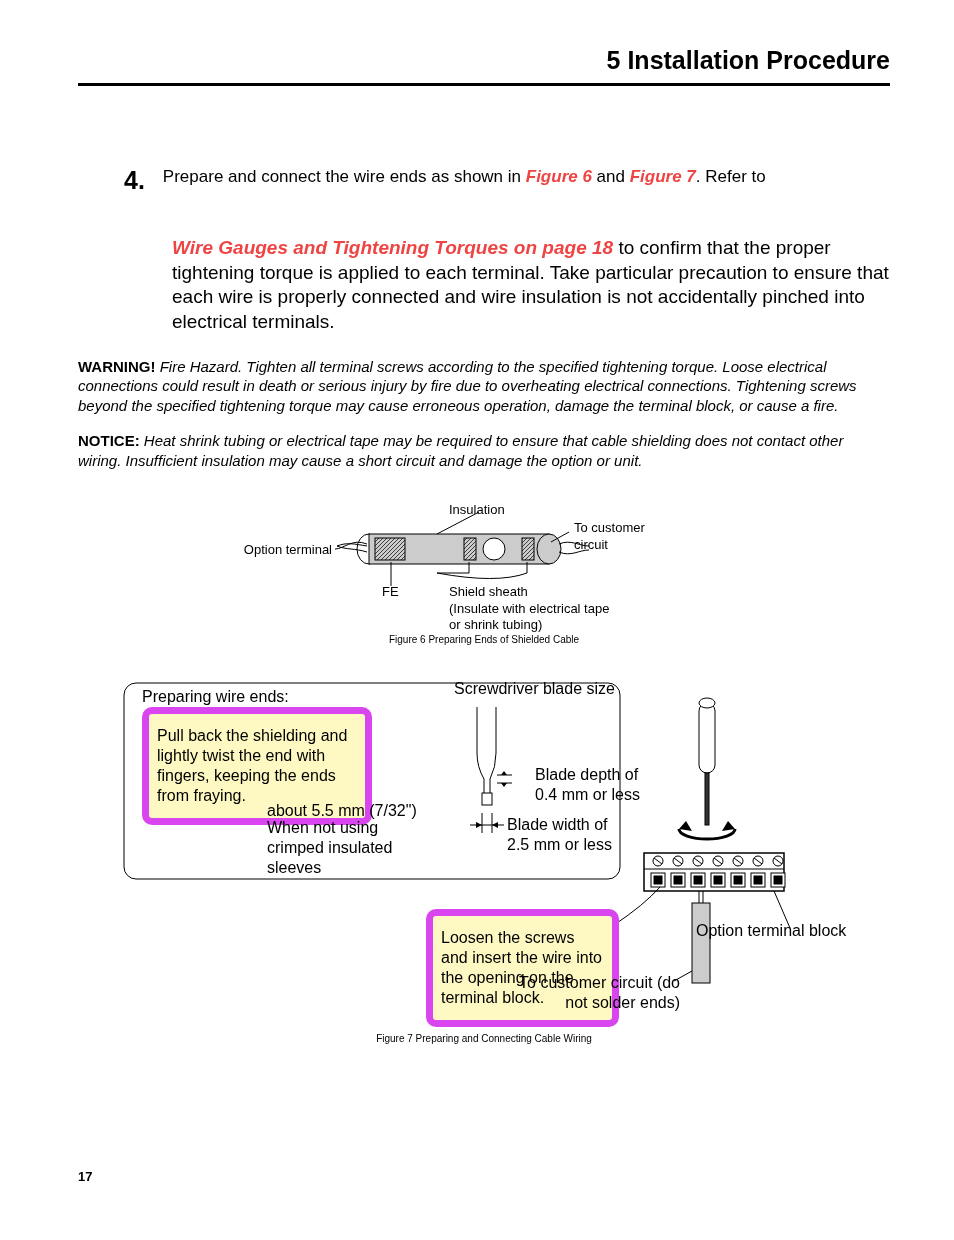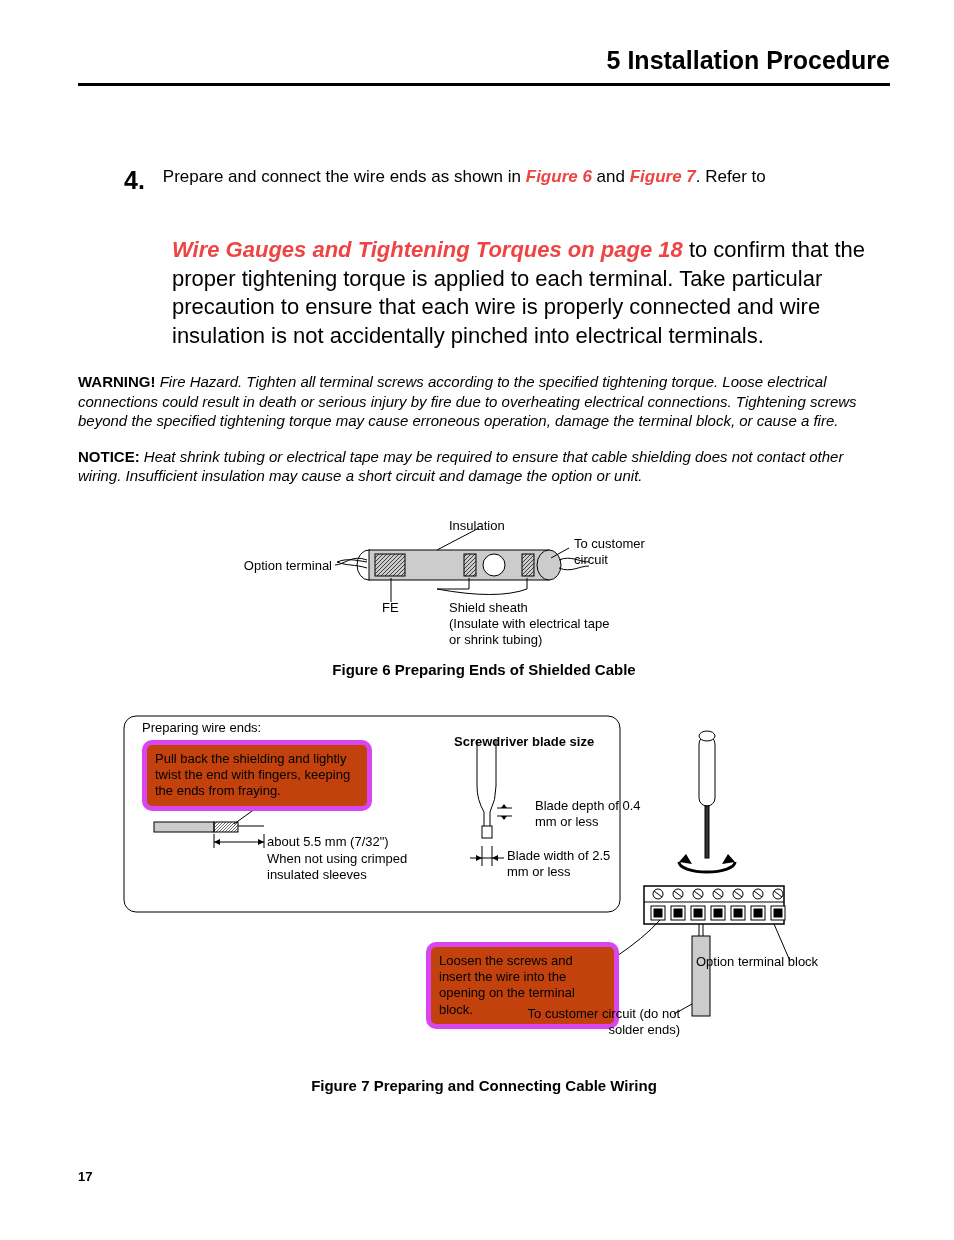--- a/index.html
+++ b/index.html
@@ -44,43 +44,43 @@
     line-height: 1.3;
     flex: 1;
   }
   .step-line1 { margin-bottom: 8px; }
   .link-text {
     color: #ef4444;
     font-style: italic;
     font-weight: bold;
   }
   .step-continue {
-    font-size: 22px;
+    font-size: 19px;
     line-height: 1.3;
     margin-left: 94px;
     margin-bottom: 22px;
     margin-top: 40px;
   }
   .warning-block, .notice-block {
     font-size: 15px;
     line-height: 1.3;
     margin-bottom: 16px;
   }
   .warning-label { font-weight: bold; }
   .warning-text, .notice-text { font-style: italic; }
   .notice-label { font-weight: bold; }
 
   .figure-wrap {
     margin-top: 24px;
     text-align: center;
   }
   .figure-caption {
-    font-weight: bold;
-    font-size: 15px;
-    margin-top: 21px;
+    font-weight: normal;
+    font-size: 10px;
+    margin-top: 10px;
   }
 
   
   .fig6 {
     position: relative;
     width: 490px;
     height: 130px;
     margin: 0 auto 6px auto;
     font-size: 13px;
     line-height: 1.25;
@@ -88,30 +88,30 @@
   .fig6 svg { position: absolute; left: 0; top: 0; }
   .fig6 .lbl { position: absolute; text-align: left; }
 
   
   .fig7-wrap { margin-top: 28px; }
   .fig7 {
     position: relative;
     width: 740px;
     height: 350px;
     margin: 0 auto 6px auto;
-    font-size: 13px;
+    font-size: 16px;
     line-height: 1.25;
   }
   .fig7 svg.bg { position: absolute; left: 0; top: 0; }
   .fig7 .box {
     position: absolute;
-    background: #c2410c;
-    border: 5px solid #d946ef;
+    background: #fef9c3;
+    border: 7px solid #d946ef;
     border-radius: 10px;
-    padding: 6px 8px;
+    padding: 12px 8px;
     text-align: left;
   }
   .fig7 .lbl { position: absolute; text-align: left; }
 
   .footer {
     position: absolute;
     bottom: 56px;
     left: 78px;
     right: 64px;
     display: flex;
@@ -289,21 +289,21 @@
         <line x1="560" y1="308" x2="578" y2="298" stroke="#000"></line>
       </svg>
 
       <div class="lbl" style="left:28px; top:14px;">Preparing wire ends:</div>
 
       <div class="box" style="left:28px; top:34px; width:230px;">Pull back the shielding and lightly twist the end with fingers, keeping the ends from fraying.</div>
 
       <div class="lbl" style="left:153px; top:128px; width:150px;">about 5.5 mm (7/32")</div>
       <div class="lbl" style="left:153px; top:145px; width:150px;">When not using crimped insulated sleeves</div>
 
-      <div class="lbl" style="left:340px; top:28px;font-weight:bold;">Screwdriver blade size</div>
+      <div class="lbl" style="left:340px; top:6px;">Screwdriver blade size</div>
       <div class="lbl" style="left:421px; top:92px; width:110px;">Blade depth of 0.4 mm or less</div>
       <div class="lbl" style="left:393px; top:142px; width:110px;">Blade width of 2.5 mm or less</div>
 
       <div class="box" style="left:312px; top:236px; width:193px;">Loosen the screws and insert the wire into the opening on the terminal block.</div>
 
       <div class="lbl" style="left:582px; top:248px; width:160px;">Option terminal block</div>
 
       <div class="lbl" style="left:396px; top:300px; width:170px; text-align:right;">To customer circuit (do not solder ends)</div>
     </div>
     <div class="figure-caption">Figure 7  Preparing and Connecting Cable Wiring</div>

